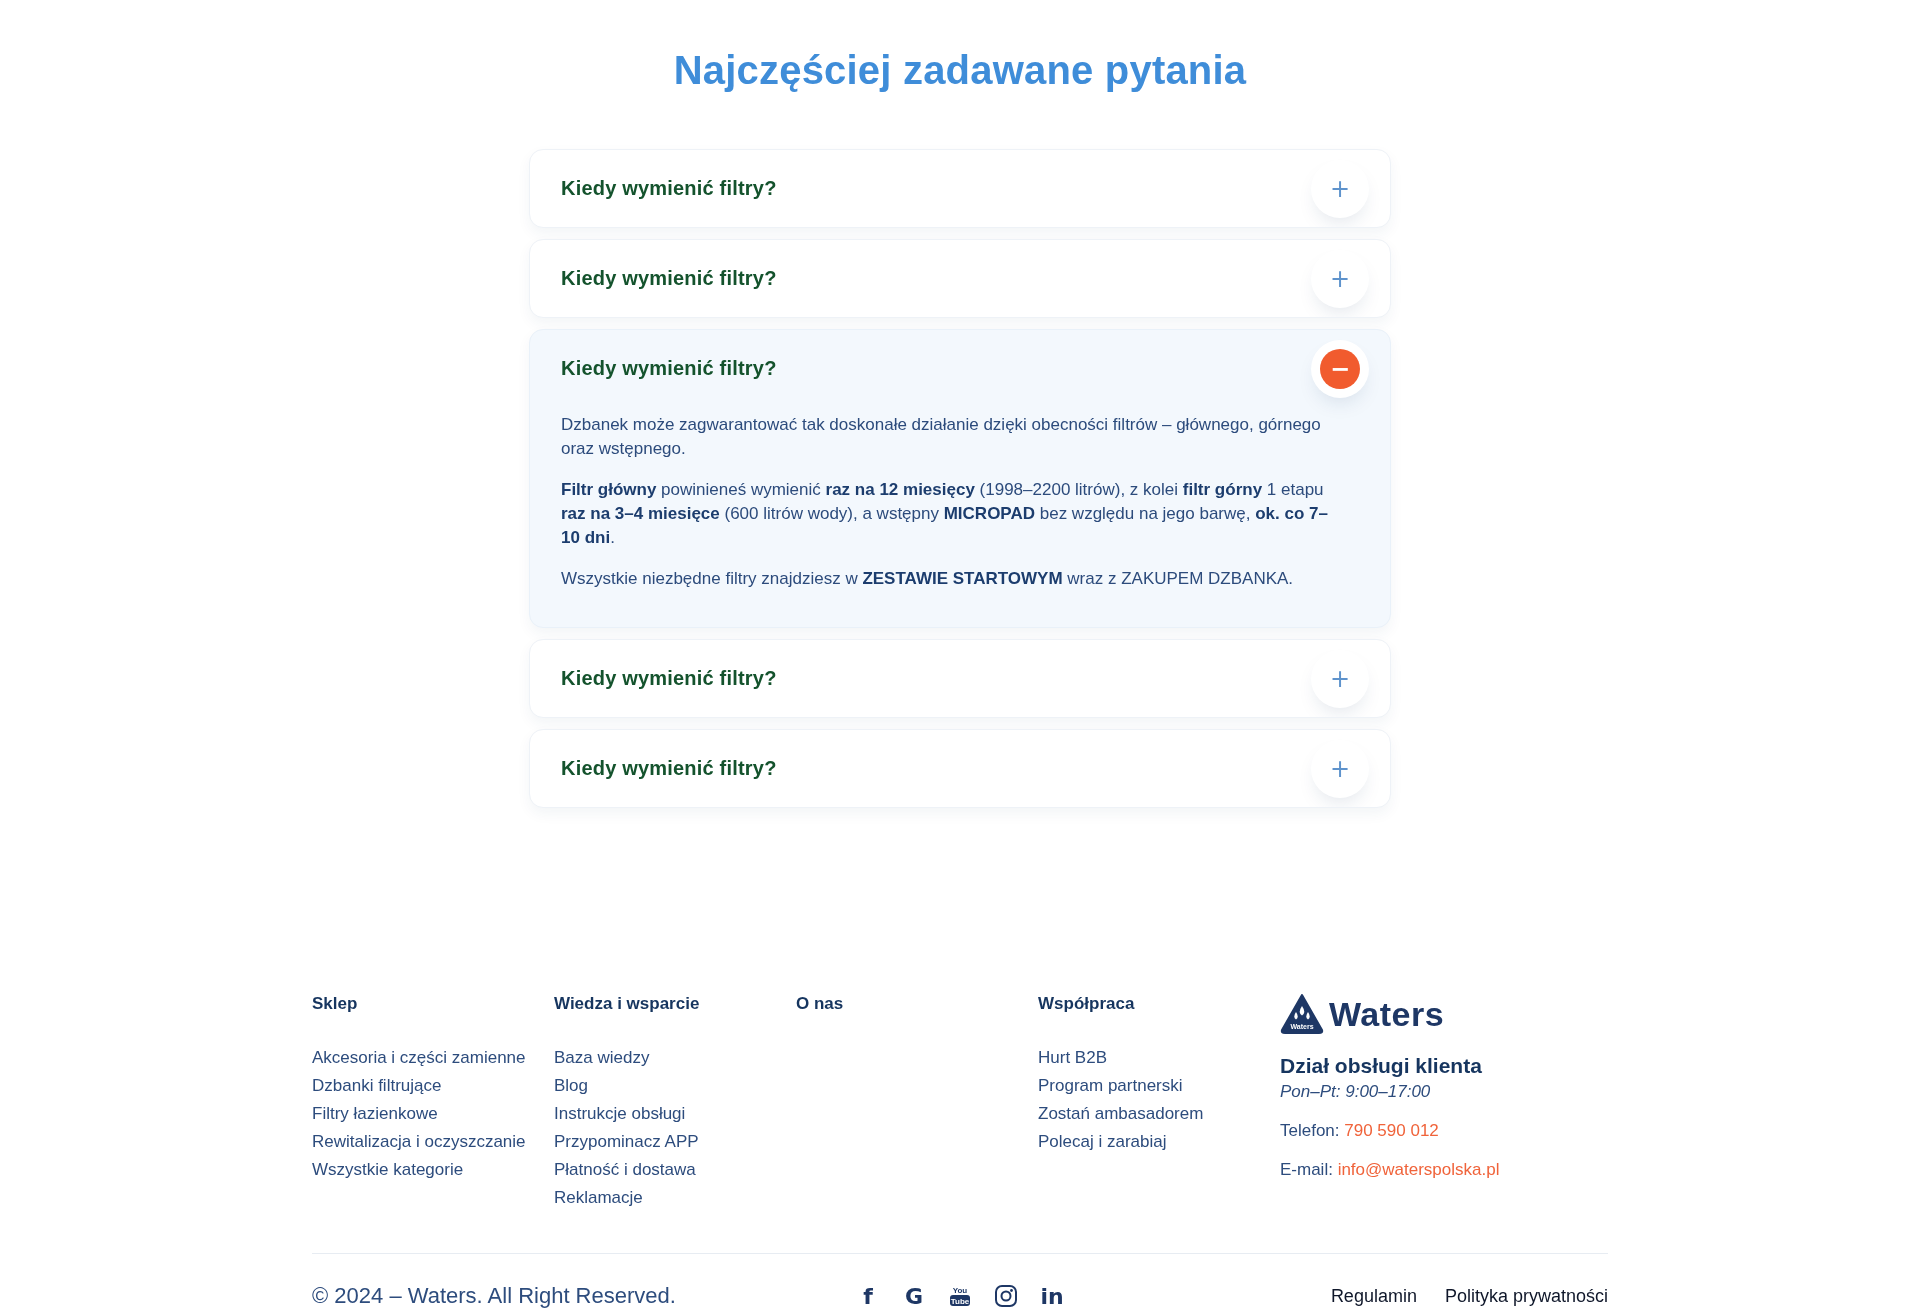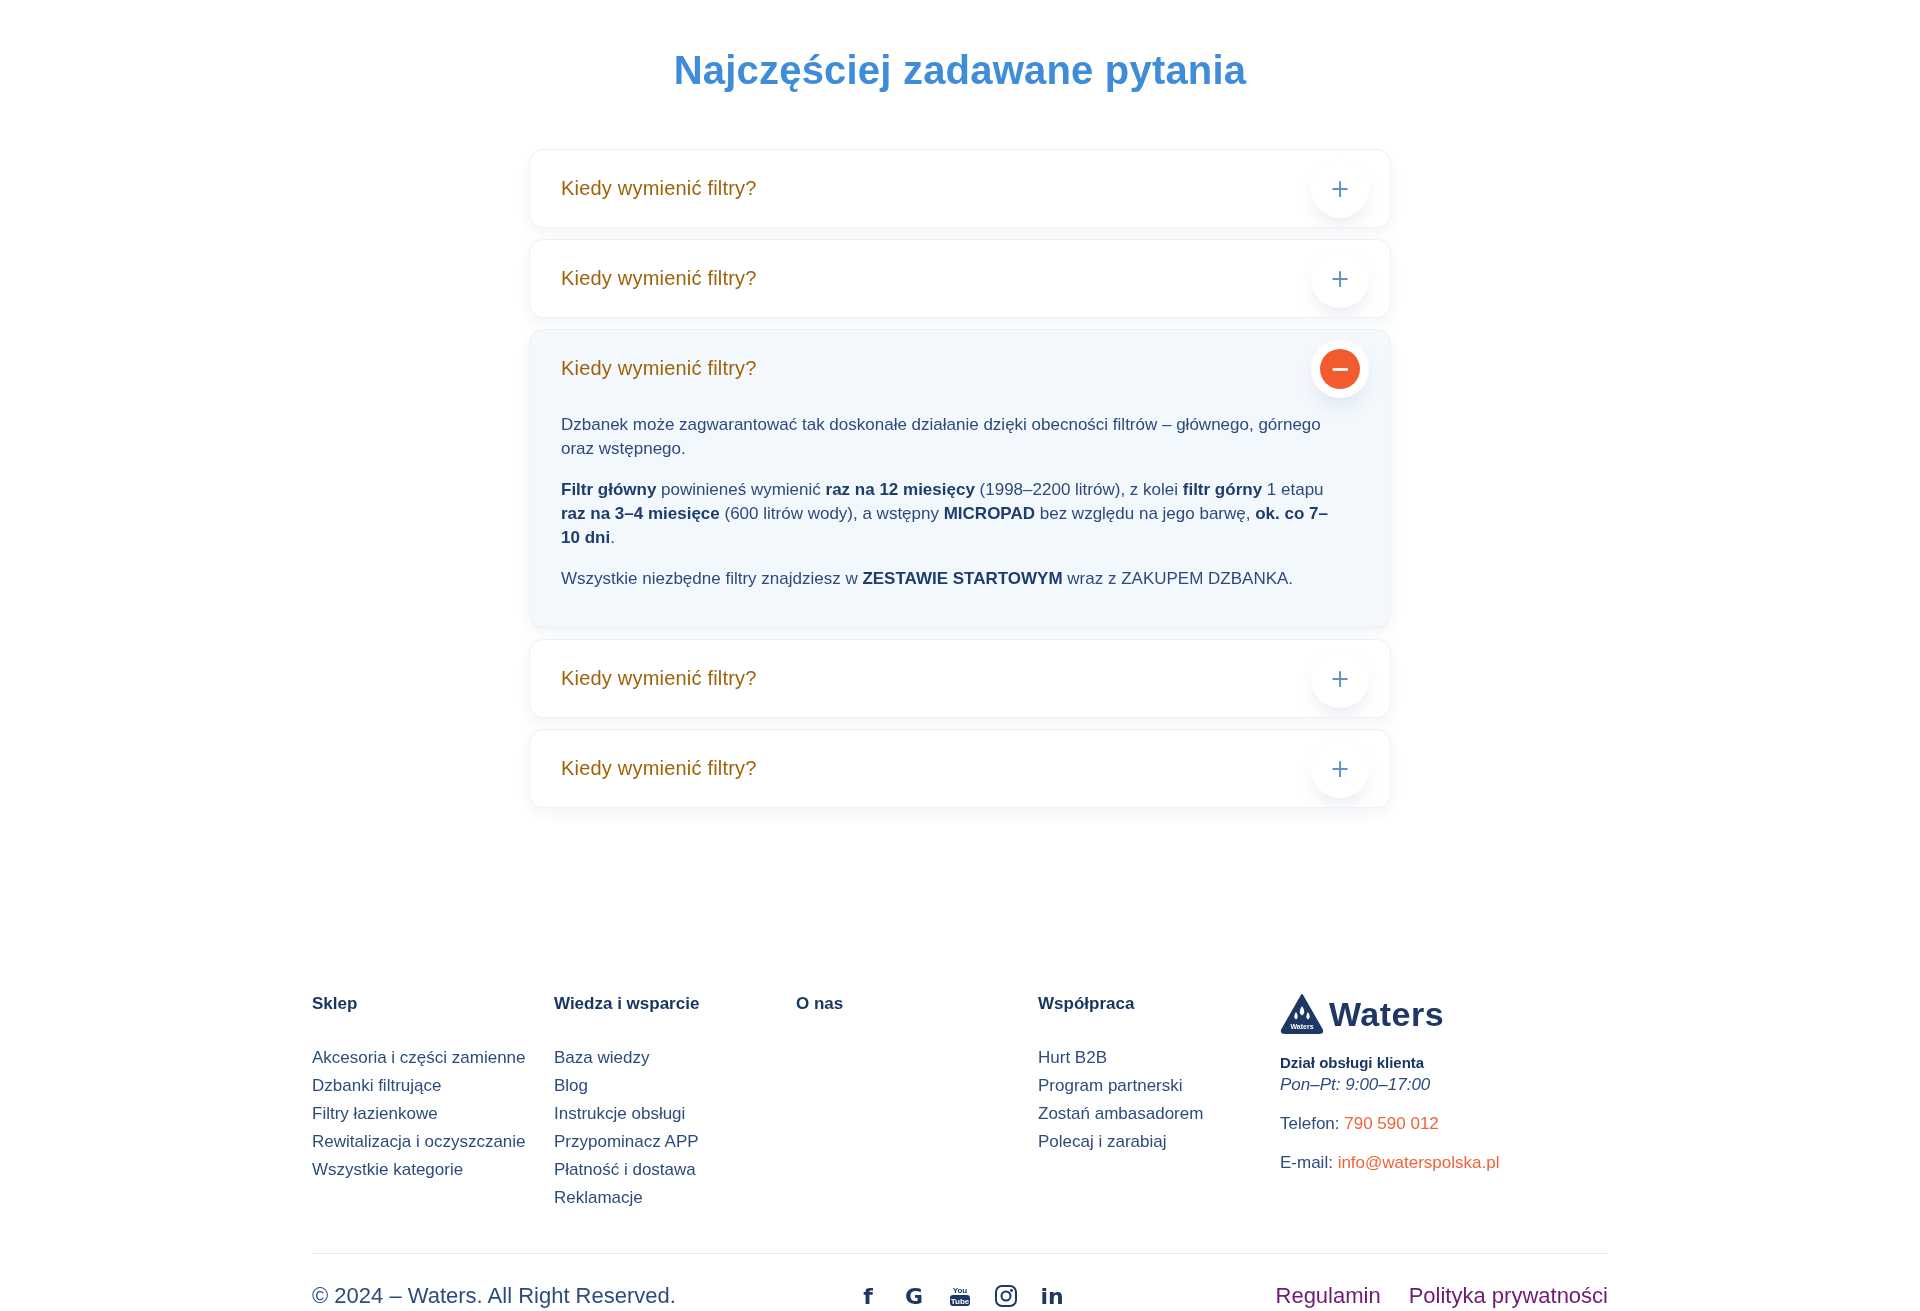--- a/index.html
+++ b/index.html
@@ -17,21 +17,21 @@
     box-shadow:0 6px 14px rgba(23,55,100,.05);
     margin-bottom:11px; overflow:hidden;
   }
   .faq-item.expanded{
     background:#f3f8fd; border-color:#e9f1f9;
   }
   .faq-head{
     height:77px; display:flex; align-items:center; justify-content:space-between;
     padding:0 30px 0 31px; cursor:pointer;
   }
-  .faq-q{ font-size:20px; font-weight:400; color:#a16207; letter-spacing:.2px; }
+  .faq-q{ font-size:20px; font-weight:700; color:#14532d; letter-spacing:.2px; }
   .toggle{
     width:40px; height:40px; border-radius:50%; border:none; cursor:pointer;
     background:#fff; color:#5e93cc; font-size:24px; line-height:1;
     display:flex; align-items:center; justify-content:center;
     box-shadow:0 0 0 9px #ffffff, 0 10px 22px rgba(23,55,100,.18);
     font-family:"DejaVu Sans", sans-serif; flex:0 0 auto;
   }
   .faq-item.expanded .toggle{ background:#f15b2e; color:#ffffff; font-weight:700; }
   .faq-body{ padding:6px 44px 36px 31px; }
   .faq-body p{
@@ -46,39 +46,39 @@
   .fcol{ width:242px; flex:0 0 auto; }
   .fcol.brand-col{ width:330px; }
   .fcol h4{ font-size:17px; font-weight:700; color:#16355f; margin-bottom:30px; }
   .flinks{ list-style:none; }
   .flinks li{ line-height:28px; }
   .flinks a{ font-size:17px; color:#2d4c7d; text-decoration:none; }
 
   .logo{ display:inline-flex; align-items:center; gap:5px; text-decoration:none; }
   .logo-word{ font-size:34px; font-weight:700; color:#1e3765; letter-spacing:.5px; }
   .contact{ margin-top:16px; }
-  .contact .c-head{ font-size:15px; font-weight:700; color:#16355f; }
+  .contact .c-head{ font-size:21px; font-weight:700; color:#16355f; }
   .contact .c-hours{ font-size:17px; color:#2d4c7d; margin-top:4px;font-style:italic; }
   .contact .c-row{ font-size:17px; color:#2d4c7d; margin-top:19px; }
   .contact .c-row a{ color:#f0633a; text-decoration:none; }
 
   .footer-divider{ border:none; border-top:1px solid #e7ecf2; margin-top:41px; }
   .footer-bottom{
     position:relative; height:72px; display:flex; align-items:center;
     justify-content:space-between; margin-top:6px;
   }
   .copyright{ font-size:22px; color:#2d4c7d; }
   .social{
     position:absolute; left:50%; transform:translateX(-50%);
     display:flex; align-items:center; gap:22px;
   }
   .social a{ text-decoration:none; display:flex; align-items:center; justify-content:center; min-width:24px; height:26px; }
   .si-txt{ font-weight:700; color:#1e3765; font-size:22px; font-family:"DejaVu Sans", sans-serif; }
   .legal{ display:flex; gap:28px; }
-  .legal a{ font-size:22px; color:#701a75; text-decoration:none; }
+  .legal a{ font-size:18px; color:#0f172a; text-decoration:none; }
 </style>
 </head>
 <body>
 
 <h1 class="page-title">Najczęściej zadawane pytania</h1>
 
 <div class="faq">
 
   <div class="faq-item">
     <div class="faq-head">

